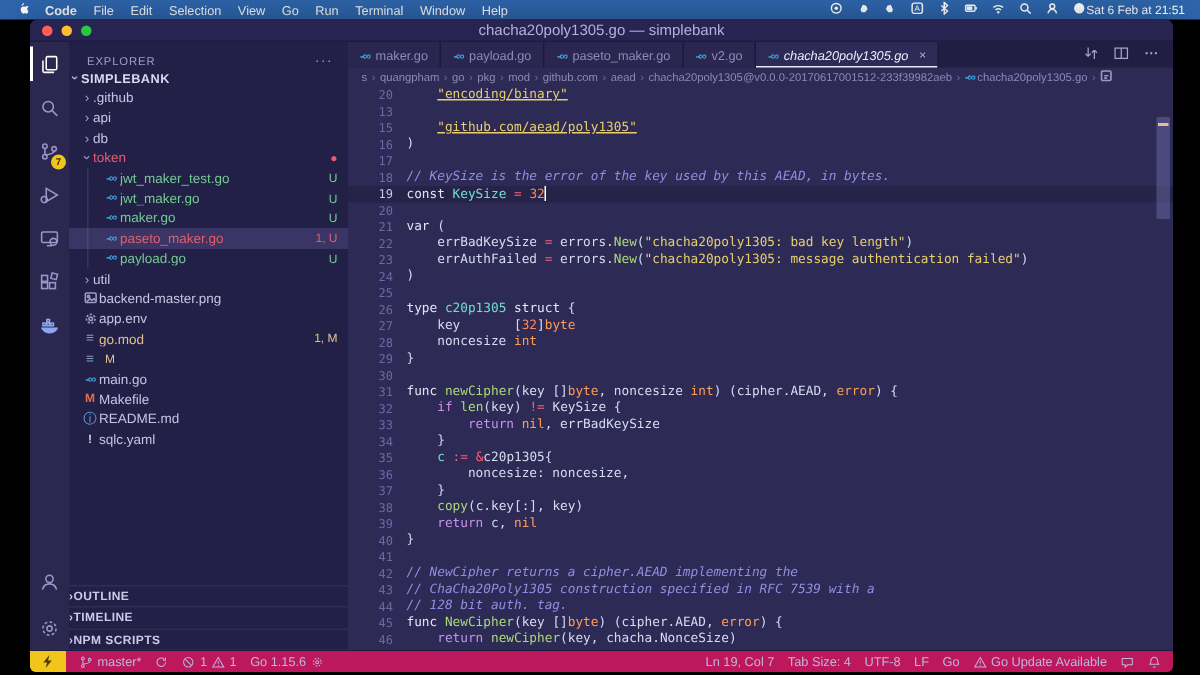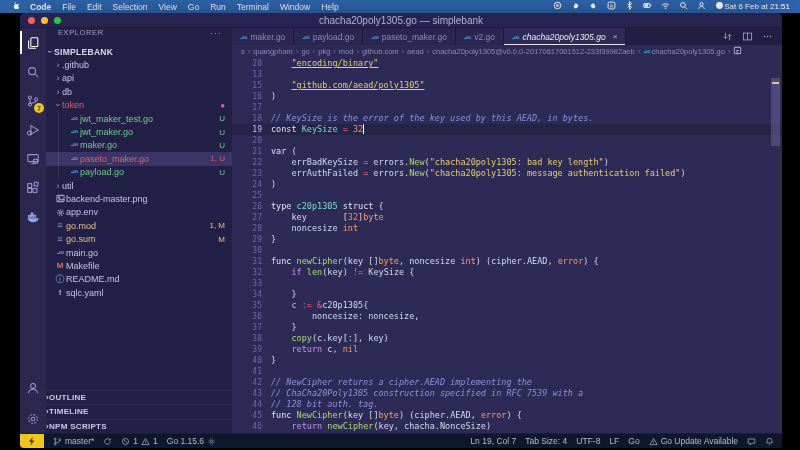--- a/index.html
+++ b/index.html
@@ -38,21 +38,21 @@
   .ab-item svg .f{fill:currentColor;stroke:none}
   .ab-item.active{color:#fff}
   .ab-item.active::before{content:'';position:absolute;left:0;top:3px;bottom:3px;width:2px;background:#fff}
   .ab-item.docker{color:#8ea6f2}
   .ab-badge{position:absolute;right:2px;bottom:2px;min-width:10px;height:10px;border-radius:50%;
     background:#f0c61a;color:#3a2f00;font-size:6.5px;font-weight:bold;display:flex;align-items:center;justify-content:center}
   .ab-bottom{margin-top:auto;margin-bottom:2px}
 
   
   .sidebar{width:186px;background:#232047;flex:none;position:relative;overflow:hidden}
-  .exp-header{height:17px;display:flex;align-items:flex-start;justify-content:space-between;
+  .exp-header{height:17px;display:flex;align-items:flex-end;justify-content:space-between;
     padding:0 10px 0 12px;font-size:7.5px;letter-spacing:.6px;color:#a39ec9}
   .exp-dots{color:#a39ec9;font-size:9px;letter-spacing:1px}
   .tree{font-size:9px}
   .row{height:13.4px;display:flex;align-items:center;color:#c7c3e3;padding-right:7px;position:relative;box-sizing:border-box}
   .row .chev{display:inline-block;width:8px;flex:none;text-align:center;color:#a7a2cc;font-size:9px;line-height:8px}
   .row .chev.open{transform:rotate(90deg)}
   .row .lbl{white-space:nowrap;overflow:hidden;flex:1}
   .row .fic{width:12px;flex:none;display:flex;justify-content:center;align-items:center}
   .row.root{font-weight:bold;color:#dbd8f0;font-size:8.5px;letter-spacing:.3px}
   .badge{font-size:8px;margin-left:4px;flex:none}
@@ -94,21 +94,21 @@
   .cl.cur .gut{color:#c9c5ef}
   .tk-pl{color:#d6dbf0}.tk-st{color:#e4e4f4}.tk-kw{color:#c792ea}.tk-fn{color:#a8dc76}
   .tk-ty{color:#72e0cf}.tk-bt{color:#ff9d57}.tk-num{color:#ff8a5c}.tk-op{color:#ff5d77}
   .tk-str{color:#e7cf6e}.tk-strl{color:#e7cf6e;text-decoration:underline}
   .tk-cm{color:#908ee0;font-style:italic}
   .cursor{display:inline-block;width:1px;height:10px;background:#fff;vertical-align:-2px}
   .scrollbar{position:absolute;right:2px;top:20px;width:9px;height:68px;background:rgba(130,125,190,.38);border-radius:1px}
   .ovr-mark{position:absolute;right:3px;top:24px;width:7px;height:2px;background:#e2c08d}
 
   
-  .statusbar{position:absolute;left:0;right:0;bottom:0;height:15px;background:#0f172a;
+  .statusbar{position:absolute;left:0;right:0;bottom:0;height:15px;background:#be185d;
     display:flex;align-items:center;font-size:8.5px;color:#bcb7dc;border-top:1px solid #1e1b40;box-sizing:border-box}
   .sb-left,.sb-right{display:flex;align-items:center;height:100%}
   .sb-left{gap:9px}
   .sb-right{margin-left:auto;gap:9px;padding-right:8px}
   .sb-item{display:flex;align-items:center;gap:3px;white-space:nowrap}
   .sb-item svg{width:9px;height:9px;stroke:currentColor;fill:none;stroke-width:1.2}
   .sb-item svg .f{fill:currentColor;stroke:none}
   .remote-box{width:24px;height:100%;background:#f0c61a;color:#4a3a00;display:flex;align-items:center;justify-content:center}
   .remote-box svg{width:10px;height:10px}
 </style>
@@ -343,21 +343,20 @@
             <span class="fic">
               <span class="lines-ic">≡</span>
             </span>
             <span class="lbl c-yellow">go.mod</span>
             <span class="badge c-yellow">1, M</span>
           </div>
           <div class="row" style="padding-left: 8px;">
             <span class="fic">
               <span class="lines-ic">≡</span>
             </span>
-            <span class="lbl c-yellow">go.sum</span>
             <span class="badge c-yellow">M</span>
           </div>
           <div class="row" style="padding-left: 8px;">
             <span class="fic">
               <span class="goic">-∞</span>
             </span>
             <span class="lbl">main.go</span>
           </div>
           <div class="row" style="padding-left: 8px;">
             <span class="fic">
@@ -492,21 +491,21 @@
             <div class="cl"><span class="gut">23</span><span class="src"><span class="tk-pl">    errAuthFailed </span><span class="tk-op">=</span><span class="tk-pl"> errors.</span><span class="tk-fn">New</span><span class="tk-pl">(</span><span class="tk-str">"chacha20poly1305: message authentication failed"</span><span class="tk-pl">)</span></span></div>
             <div class="cl"><span class="gut">24</span><span class="src"><span class="tk-pl">)</span></span></div>
             <div class="cl"><span class="gut">25</span><span class="src"></span></div>
             <div class="cl"><span class="gut">26</span><span class="src"><span class="tk-st">type</span><span class="tk-pl"> </span><span class="tk-ty">c20p1305</span><span class="tk-pl"> </span><span class="tk-st">struct</span><span class="tk-pl"> {</span></span></div>
             <div class="cl"><span class="gut">27</span><span class="src"><span class="tk-pl">    key       [</span><span class="tk-num">32</span><span class="tk-pl">]</span><span class="tk-bt">byte</span></span></div>
             <div class="cl"><span class="gut">28</span><span class="src"><span class="tk-pl">    noncesize </span><span class="tk-bt">int</span></span></div>
             <div class="cl"><span class="gut">29</span><span class="src"><span class="tk-pl">}</span></span></div>
             <div class="cl"><span class="gut">30</span><span class="src"></span></div>
             <div class="cl"><span class="gut">31</span><span class="src"><span class="tk-st">func</span><span class="tk-pl"> </span><span class="tk-fn">newCipher</span><span class="tk-pl">(key []</span><span class="tk-bt">byte</span><span class="tk-pl">, noncesize </span><span class="tk-bt">int</span><span class="tk-pl">) (cipher.AEAD, </span><span class="tk-bt">error</span><span class="tk-pl">) {</span></span></div>
             <div class="cl"><span class="gut">32</span><span class="src"><span class="tk-pl">    </span><span class="tk-kw">if</span><span class="tk-pl"> </span><span class="tk-fn">len</span><span class="tk-pl">(key) </span><span class="tk-op">!=</span><span class="tk-pl"> KeySize {</span></span></div>
-            <div class="cl"><span class="gut">33</span></div>
+            <div class="cl"><span class="gut">33</span><span class="src"><span class="tk-pl">        </span><span class="tk-kw">return</span><span class="tk-pl"> </span><span class="tk-bt">nil</span><span class="tk-pl">, errBadKeySize</span></span></div>
             <div class="cl"><span class="gut">34</span><span class="src"><span class="tk-pl">    }</span></span></div>
             <div class="cl"><span class="gut">35</span><span class="src"><span class="tk-pl">    </span><span class="tk-ty">c</span><span class="tk-pl"> </span><span class="tk-op">:=</span><span class="tk-pl"> </span><span class="tk-op">&amp;</span><span class="tk-pl">c20p1305{</span></span></div>
             <div class="cl"><span class="gut">36</span><span class="src"><span class="tk-pl">        noncesize: noncesize,</span></span></div>
             <div class="cl"><span class="gut">37</span><span class="src"><span class="tk-pl">    }</span></span></div>
             <div class="cl"><span class="gut">38</span><span class="src"><span class="tk-pl">    </span><span class="tk-fn">copy</span><span class="tk-pl">(c.key[:], key)</span></span></div>
             <div class="cl"><span class="gut">39</span><span class="src"><span class="tk-pl">    </span><span class="tk-kw">return</span><span class="tk-pl"> c, </span><span class="tk-bt">nil</span></span></div>
             <div class="cl"><span class="gut">40</span><span class="src"><span class="tk-pl">}</span></span></div>
             <div class="cl"><span class="gut">41</span><span class="src"></span></div>
             <div class="cl"><span class="gut">42</span><span class="src"><span class="tk-cm">// NewCipher returns a cipher.AEAD implementing the</span></span></div>
             <div class="cl"><span class="gut">43</span><span class="src"><span class="tk-cm">// ChaCha20Poly1305 construction specified in RFC 7539 with a</span></span></div>

